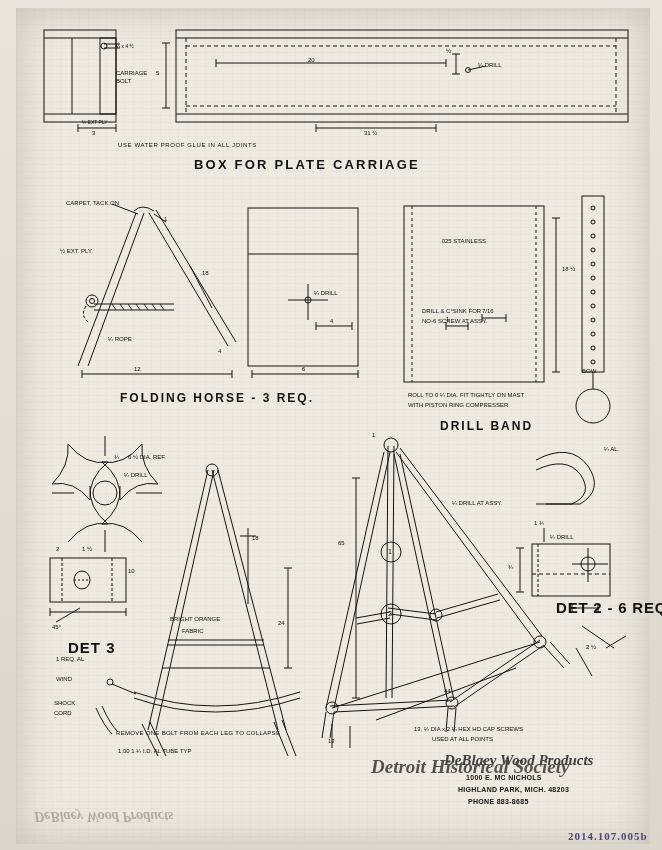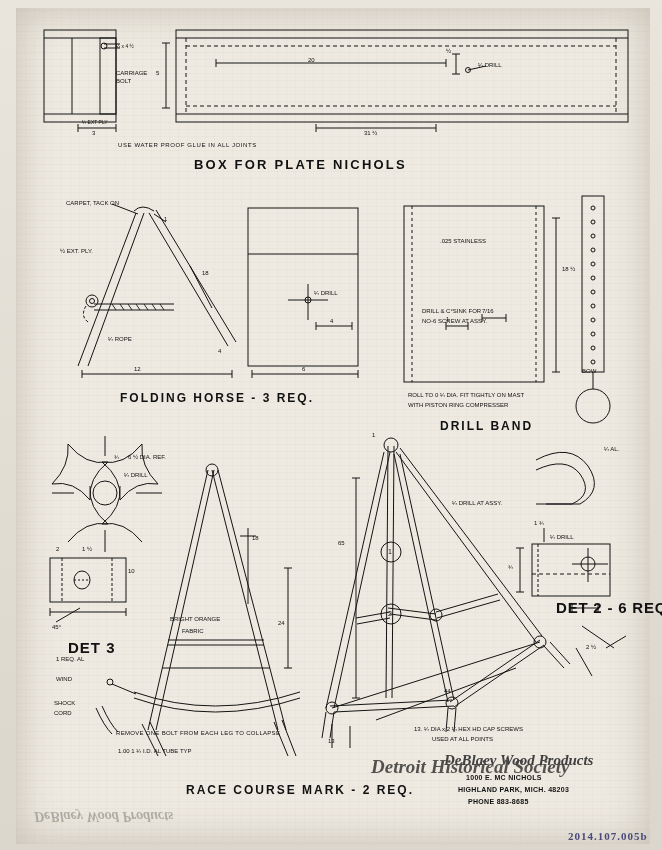--- a/index.html
+++ b/index.html
@@ -316,21 +316,21 @@
     <div class="txt t6" style="left:100px;top:62px;">CARRIAGE</div>
     <div class="txt t6" style="left:100px;top:70px;">BOLT</div>
     <div class="txt t5" style="left:66px;top:112px;">¼ EXT PLY</div>
     <div class="txt t6" style="left:76px;top:122px;">3</div>
     <div class="txt t6" style="left:140px;top:62px;">5</div>
     <div class="txt t6" style="left:292px;top:49px;">20</div>
     <div class="txt t6" style="left:430px;top:40px;">½</div>
     <div class="txt t6" style="left:462px;top:54px;">¼ DRILL</div>
     <div class="txt t6" style="left:348px;top:122px;">31 ½</div>
     <div class="txt t6" style="left:102px;top:134px;letter-spacing:.6px;">USE WATER PROOF GLUE IN ALL JOINTS</div>
-    <div class="txt title" style="left:178px;top:150px;">BOX FOR PLATE NICHOLS</div>
+    <div class="txt title" style="left:178px;top:150px;">BOX FOR PLATE CARRIAGE</div>
 
     <div class="txt t6" style="left:50px;top:192px;">CARPET, TACK ON</div>
     <div class="txt t6" style="left:44px;top:240px;">½ EXT. PLY.</div>
     <div class="txt t6" style="left:92px;top:328px;">¼ ROPE</div>
     <div class="txt t6" style="left:148px;top:208px;">1</div>
     <div class="txt t6" style="left:186px;top:262px;">18</div>
     <div class="txt t6" style="left:202px;top:340px;">4</div>
     <div class="txt t6" style="left:118px;top:358px;">12</div>
     <div class="txt t6" style="left:298px;top:282px;">¼ DRILL</div>
     <div class="txt t6" style="left:314px;top:310px;">4</div>
@@ -370,21 +370,20 @@
     <div class="txt t6" style="left:102px;top:740px;">1.00  1 ¼ I.D. AL TUBE TYP</div>
 
     <div class="txt t6" style="left:356px;top:424px;">1</div>
     <div class="txt t6" style="left:322px;top:532px;">65</div>
     <div class="txt t7" style="left:372px;top:540px;">1</div>
     <div class="txt t7" style="left:372px;top:602px;">2</div>
     <div class="txt t6" style="left:428px;top:680px;">44</div>
     <div class="txt t6" style="left:312px;top:730px;">13</div>
     <div class="txt t6" style="left:398px;top:718px;">13. ¼ DIA x 2 ¼  HEX HD CAP SCREWS</div>
     <div class="txt t6" style="left:416px;top:728px;">USED AT ALL POINTS</div>
-    <div class="txt title2" style="left:170px;top:776px;">RACE  COURSE  MARK - 2 REQ.</div>
 
     <div class="txt t6" style="left:588px;top:438px;">¼ AL.</div>
     <div class="txt t6" style="left:436px;top:492px;">¼ DRILL AT ASSY.</div>
     <div class="txt t6" style="left:518px;top:512px;">1 ¾</div>
     <div class="txt t6" style="left:534px;top:526px;">¼ DRILL</div>
     <div class="txt t6" style="left:492px;top:556px;">¾</div>
     <div class="txt t9" style="left:532px;top:592px;font-weight:bold;letter-spacing:.8px;">DET 2 - 6 REQ</div>
     <div class="txt t6" style="left:570px;top:636px;">2 ½</div>
 
     <div class="stamp" style="left:355px;top:748px;font-size:19px;font-style:italic;">Detroit Historical Society</div>

